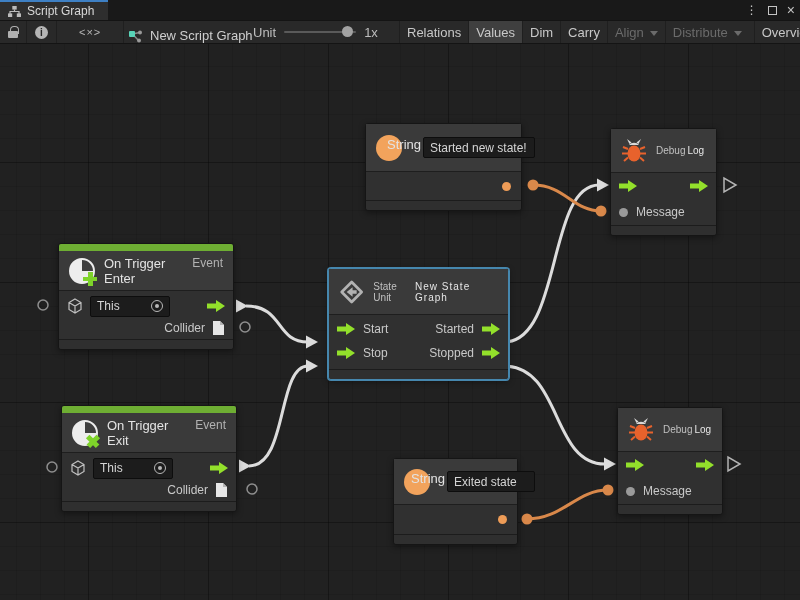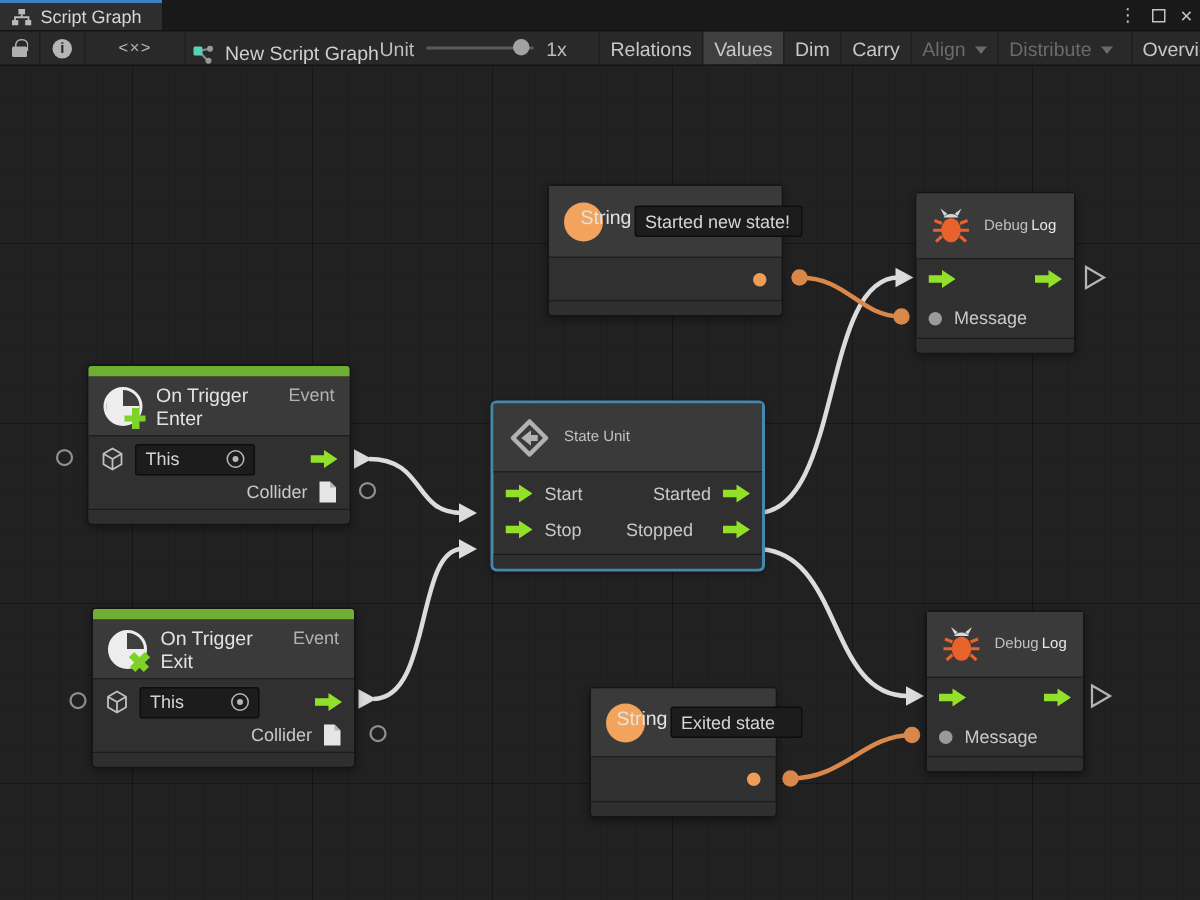--- a/index.html
+++ b/index.html
@@ -283,20 +283,21 @@
     </div>
 
     <div class="node selected" style="left:328px; top:224px; width:181px;">
       <div class="hdr" style="height:46px;">
         <svg width="28" height="28" viewBox="0 0 28 28">
           <path d="M14 3 L25 14 L14 25 L3 14 Z" fill="none" stroke="#b2b2b2" stroke-width="3" stroke-linejoin="round"></path>
           <path d="M8.5 14 L15 8.8 V12 H19.5 V16 H15 V19.2 Z" fill="#b2b2b2"></path>
         </svg>
         <div class="col">
           <span class="cat">State Unit</span>
+          <span class="title-lg" style="letter-spacing:1px;">New State Graph</span>
         </div>
       </div>
       <div style="padding-top:2px;">
         <div class="row" style="height:24px; padding:0 8px; justify-content:space-between;">
           <span class="row" style="gap:8px;">
             <svg class="flow-arrow" width="18" height="12" viewBox="0 0 18 12">
                 <path d="M0 3.5 H9 V0 L18 6 L9 12 V8.5 H0 Z" fill="#93e02b"></path>
               </svg>
             <span class="plabel">Start</span>
           </span>
@@ -307,21 +308,21 @@
               </svg>
           </span>
         </div>
         <div class="row" style="height:24px; padding:0 8px; justify-content:space-between;">
           <span class="row" style="gap:8px;">
             <svg class="flow-arrow" width="18" height="12" viewBox="0 0 18 12">
                 <path d="M0 3.5 H9 V0 L18 6 L9 12 V8.5 H0 Z" fill="#93e02b"></path>
               </svg>
             <span class="plabel">Stop</span>
           </span>
-          <span class="row" style="gap:20px;">
+          <span class="row" style="gap:8px;">
             <span class="plabel">Stopped</span>
             <svg class="flow-arrow" width="18" height="12" viewBox="0 0 18 12">
                 <path d="M0 3.5 H9 V0 L18 6 L9 12 V8.5 H0 Z" fill="#93e02b"></path>
               </svg>
           </span>
         </div>
       </div>
       <div class="ftr" style="margin-top:4px;"></div>
     </div>
 

